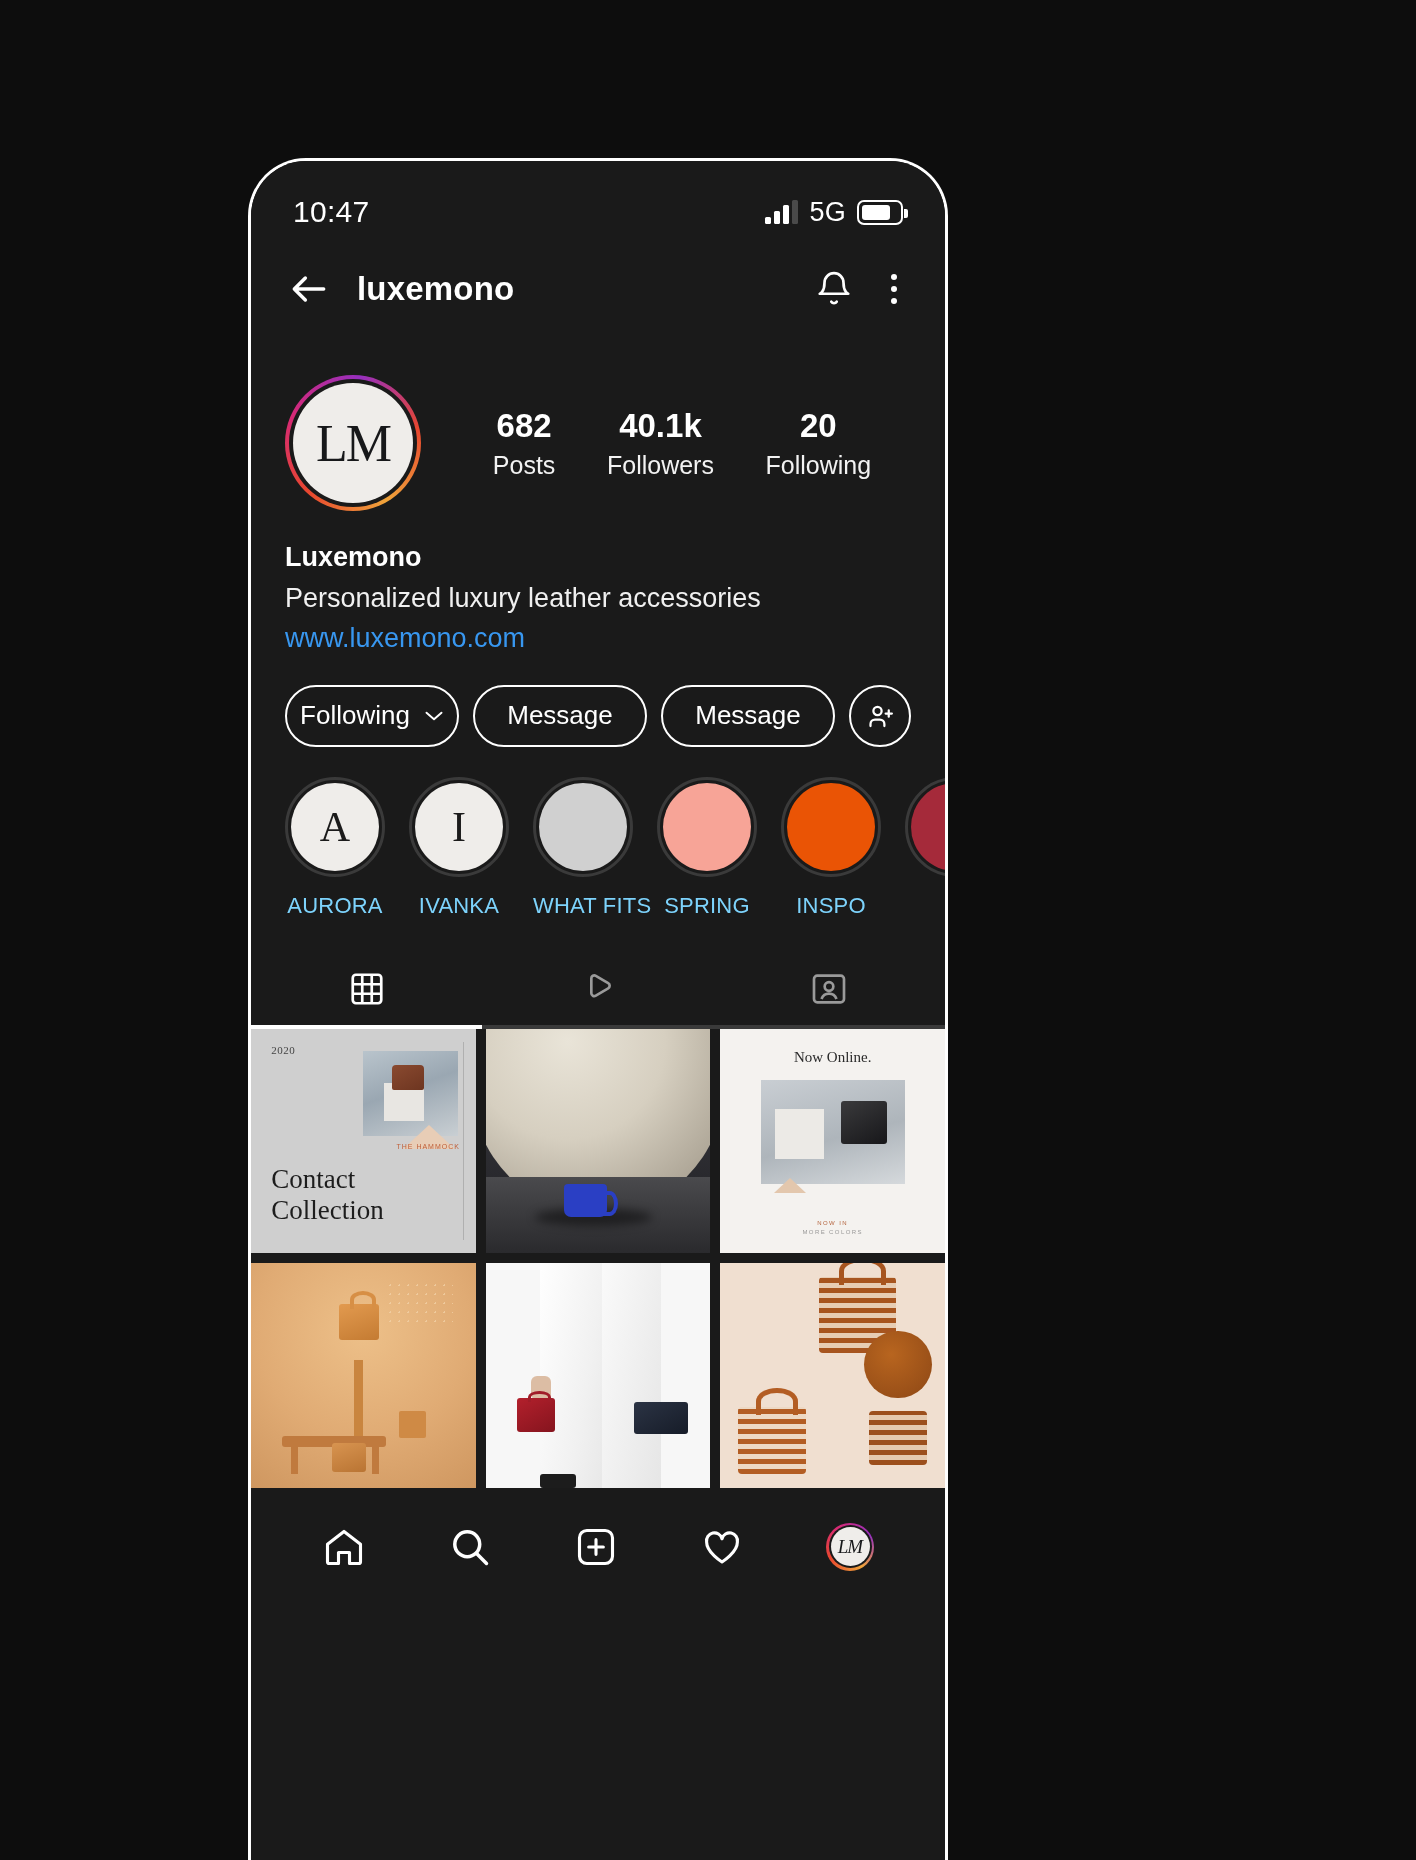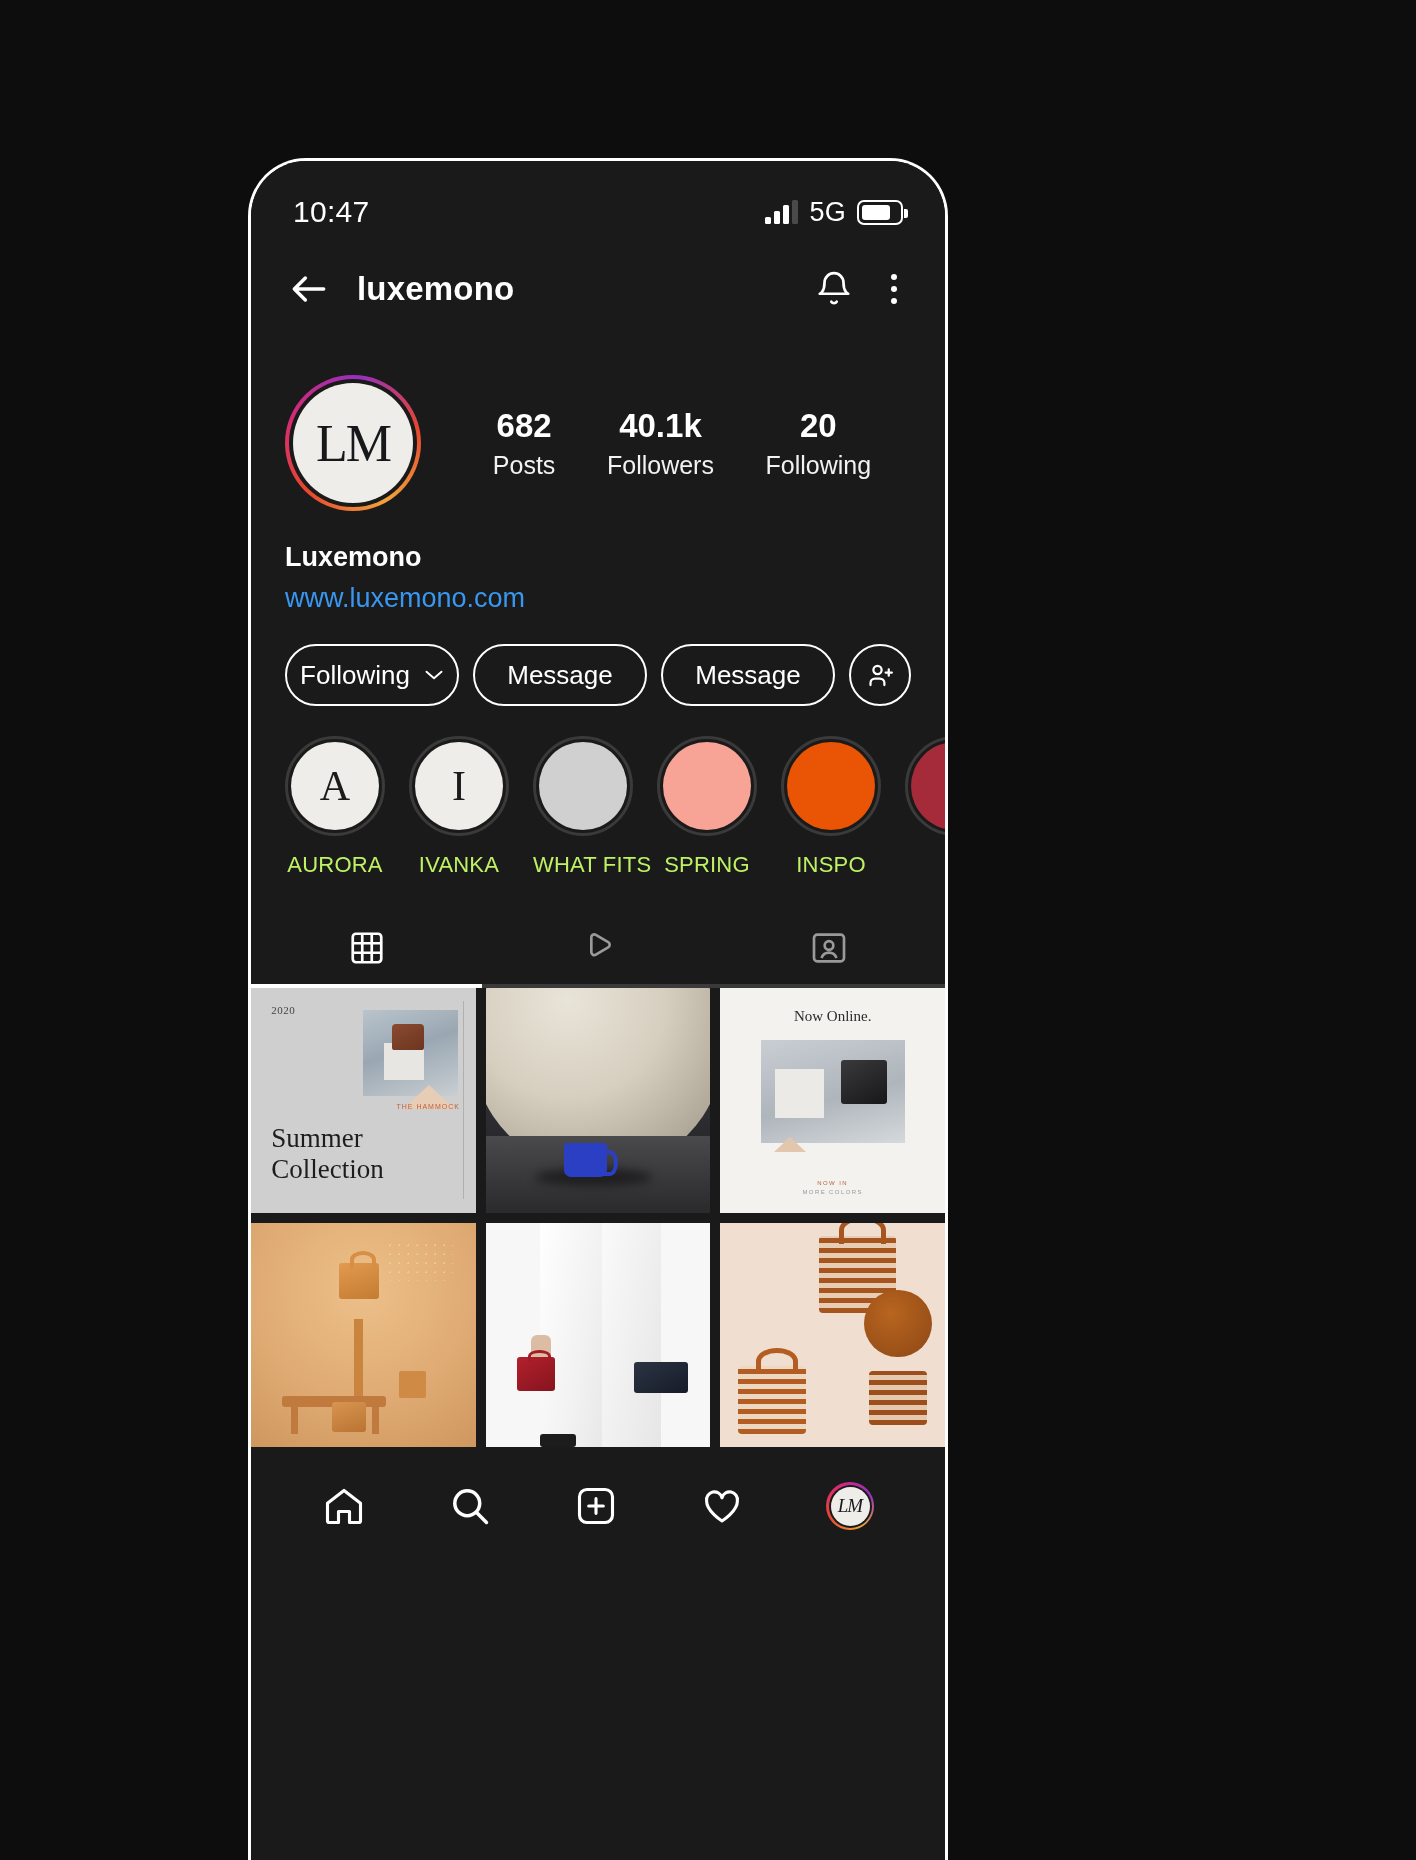--- a/index.html
+++ b/index.html
@@ -105,21 +105,21 @@
   .hl { width: 100px; flex: 0 0 auto; text-align: center; }
   .hl-ring {
     width: 100px; height: 100px; border-radius: 50%;
     border: 3px solid #3a3a3a; padding: 3px;
   }
   .hl-img {
     width: 100%; height: 100%; border-radius: 50%;
     display: flex; align-items: center; justify-content: center;
     font-family: "Liberation Serif", serif; font-size: 42px; color: #1b1b1b;
   }
-  .hl-lbl { color: #bef264; font-size: 22px; margin-top: 16px; white-space: nowrap; letter-spacing: .2px; }
+  .hl-lbl { color: #7dd3fc; font-size: 22px; margin-top: 16px; white-space: nowrap; letter-spacing: .2px; }
 
   
   .tabs { display: flex; margin-top: 34px; }
   .tab { flex: 1; display: flex; align-items: center; justify-content: center; height: 72px; }
   .tab-underline { height: 4px; display: flex; }
   .tab-underline div { flex: 1; background: #3a3a3a; }
   .tab-underline div.on { background: #ffffff; }
 
   
   .grid { display: grid; grid-template-columns: repeat(3, 1fr); gap: 10px; padding: 0 0 0 0; }
@@ -269,20 +269,21 @@
       </div>
       <div class="stat">
         <div class="stat-num">20</div>
         <div class="stat-lbl">Following</div>
       </div>
     </div>
   </div>
 
   <div class="bio">
     <div class="bio-name">Luxemono</div>
+    <div class="bio-desc">Personalized luxury leather accessories</div>
     <div class="bio-link">www.luxemono.com</div>
   </div>
 
   <div class="actions">
     <div class="btn">
       <span>Following</span>
       <svg class="chev" viewBox="0 0 24 14" fill="none" stroke="#fff" stroke-width="2.3" stroke-linecap="round" stroke-linejoin="round">
         <path d="M3 3l9 8 9-8"></path>
       </svg>
     </div>
@@ -368,21 +369,21 @@
   <div class="grid">
 
     <div class="cell">
       <div class="art p1">
         <div class="rule"></div>
         <div class="yr">2020</div>
         <div class="ph"></div>
         <div class="tri"></div>
         <div class="cap">THE HAMMOCK</div>
         <div class="title">
-          <div>Summer</div>
+          <div>Contact</div>
           <div>Collection</div>
         </div>
       </div>
     </div>
 
     <div class="cell">
       <div class="art p2">
         <div class="sphere"></div>
               <div class="floor"></div>
         <div class="shadow"></div>

